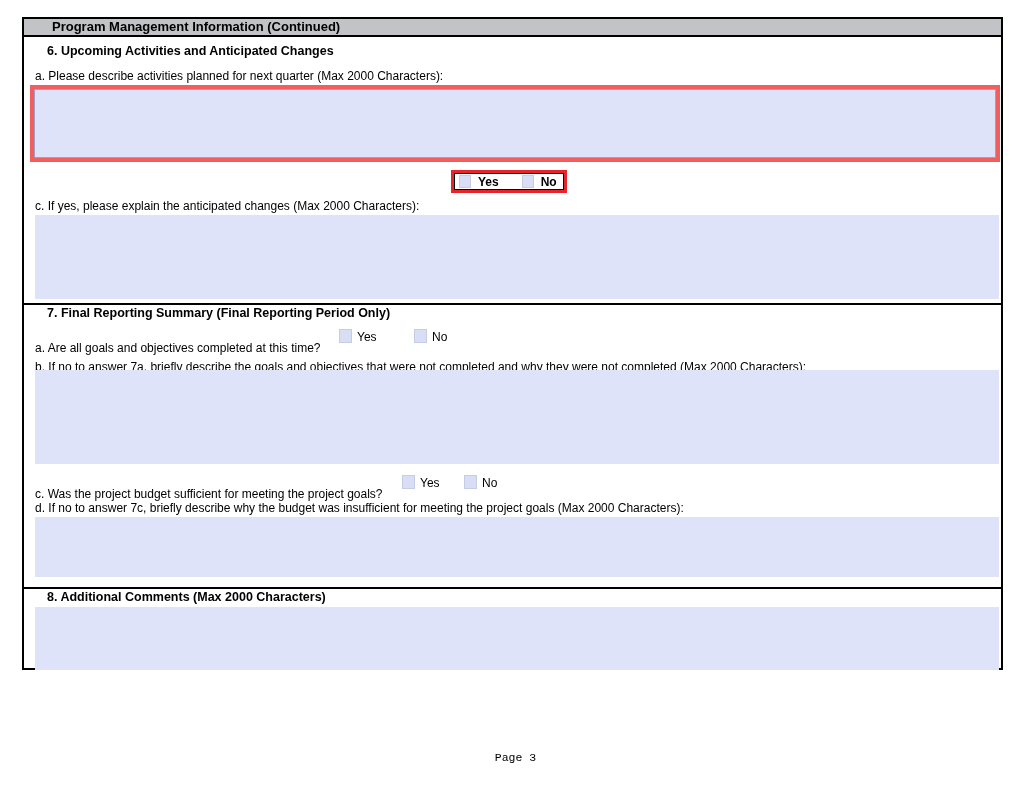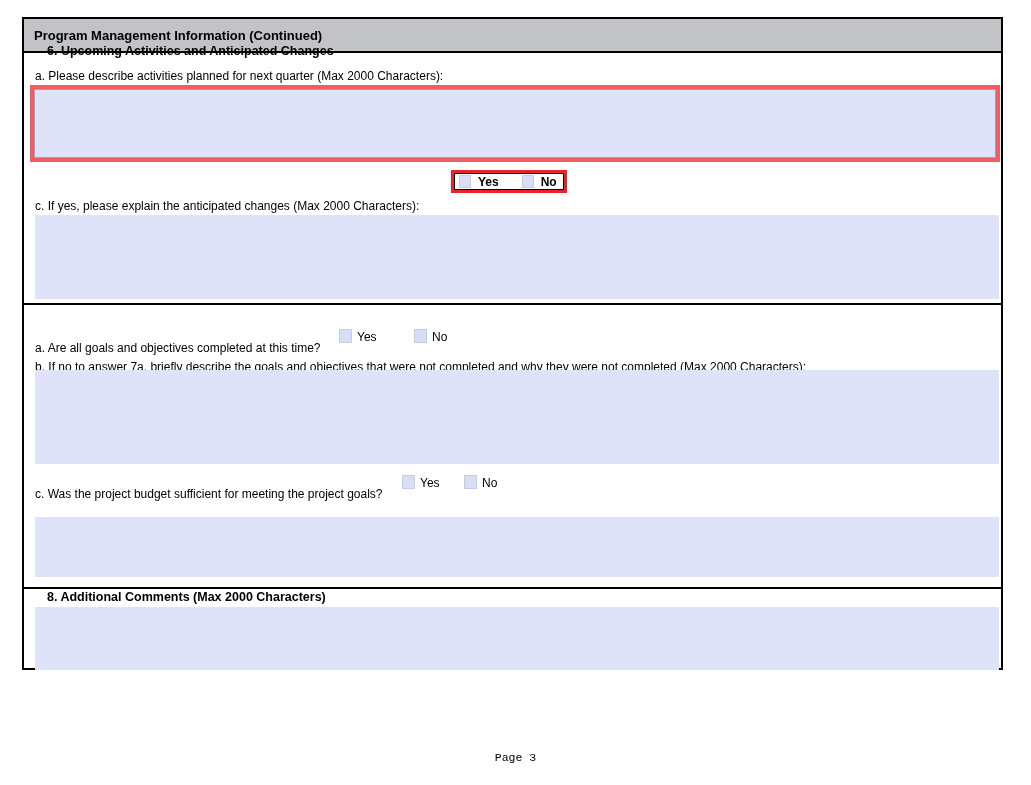--- a/index.html
+++ b/index.html
@@ -3,23 +3,23 @@
 <meta charset="utf-8">
 <style>
   * { margin:0; padding:0; box-sizing:border-box; }
   html,body { width:1031px; height:785px; background:#ffffff;
               font-family:"Liberation Sans","DejaVu Sans",sans-serif; color:#000; }
   .page { position:relative; width:1031px; height:785px; overflow:hidden; }
 
   .form-box { position:absolute; left:22px; top:17px; width:981px; height:653px;
               border:2px solid #000; background:#fff; }
 
-  .title-bar { position:absolute; left:0; top:0; width:100%; height:34px;
+  .title-bar { position:absolute; left:0; top:0; width:100%; height:18px;
                background:#c2c3c6; border-bottom:2px solid #000;
-               display:flex; align-items:center; padding-left:10px;
+               display:flex; padding-left:28px;
                font-size:13px; font-weight:bold; }
 
   .label   { position:absolute; left:11px; font-size:12px; line-height:14px; white-space:nowrap; }
   .heading { position:absolute; left:11px; font-size:12.5px; font-weight:bold; line-height:14px; white-space:nowrap;margin-left:12px; }
 
   .field { position:absolute; background:#dee3fa; }
 
   
   .s6-heading   { top:25px; }
   .s6a-label    { top:50px; }
@@ -105,36 +105,38 @@
         <span class="cb-inline cb2"></span>
         <span class="no-lb">No</span>
       </div>
     </div>
 
     <div class="label s6c-label">c. If yes, please explain the anticipated changes (Max 2000 Characters):</div>
     <div class="field s6c-field"></div>
 
     <div class="divider div-67"></div>
 
+    <div class="heading s7-heading">7. Final Reporting Summary (Final Reporting Period Only)</div>
 
     <div class="label s7a-label">a. Are all goals and objectives completed at this time?</div>
     <div class="checkbox s7a-cb-yes"></div>
     <div class="cb-label s7a-lb-yes">Yes</div>
     <div class="checkbox s7a-cb-no"></div>
     <div class="cb-label s7a-lb-no">No</div>
 
     <div class="label s7b-label">b. If no to answer 7a, briefly describe the goals and objectives that were not completed and why they were not completed (Max 2000 Characters):</div>
     <div class="field s7b-field"></div>
 
     <div class="label s7c-label">c. Was the project budget sufficient for meeting the project goals?</div>
     <div class="checkbox s7c-cb-yes"></div>
     <div class="cb-label s7c-lb-yes">Yes</div>
     <div class="checkbox s7c-cb-no"></div>
     <div class="cb-label s7c-lb-no">No</div>
 
+    <div class="label s7d-label">d. If no to answer 7c, briefly describe why the budget was insufficient for meeting the project goals (Max 2000 Characters):</div>
     <div class="field s7d-field"></div>
 
     <div class="divider div-78"></div>
 
     <div class="heading s8-heading">8. Additional Comments (Max 2000 Characters)</div>
     <div class="field s8-field"></div>
 
   </div>
 
   <div class="footer">Page 3</div>

